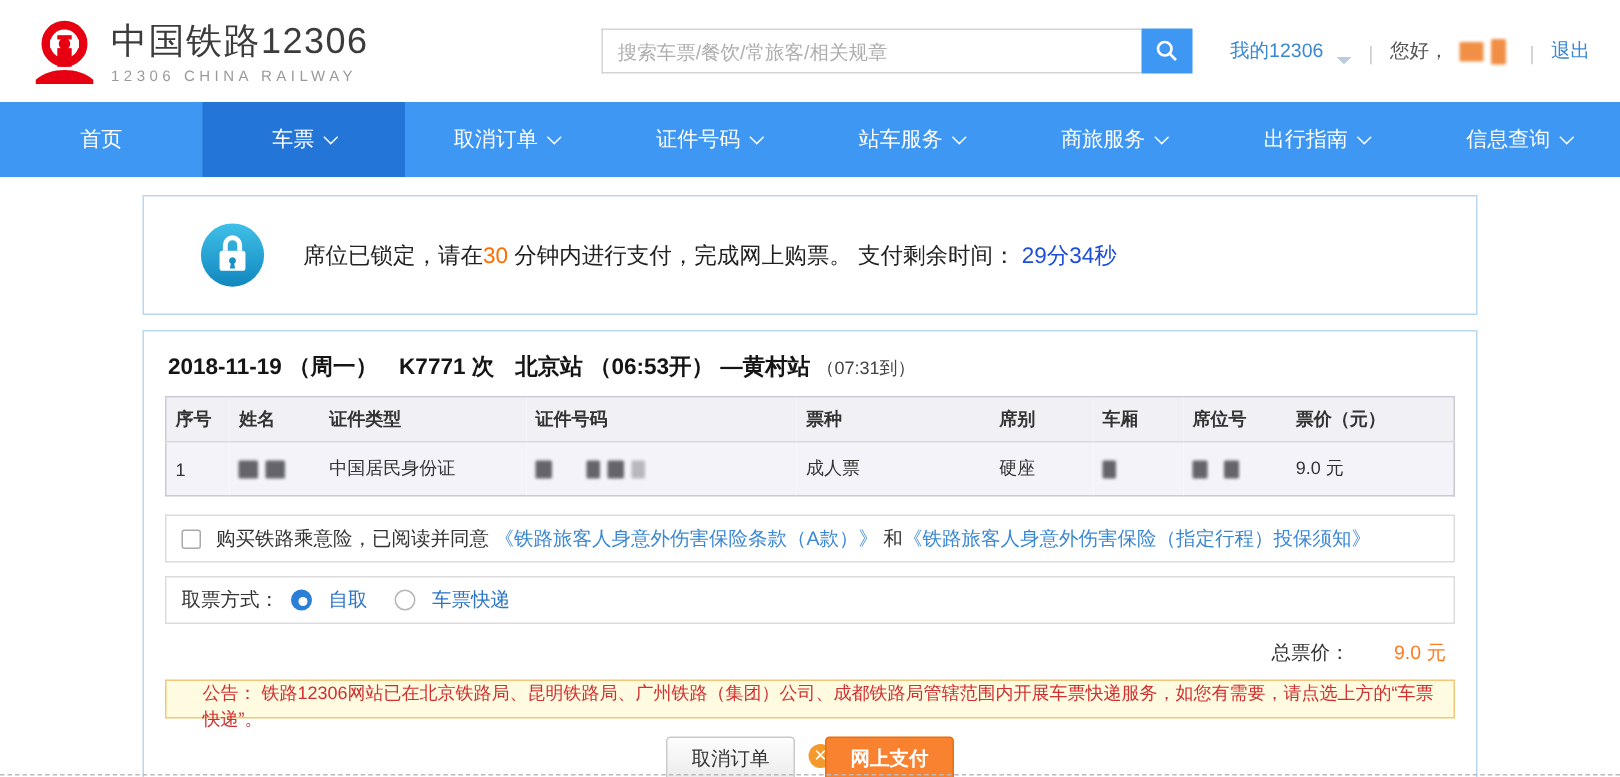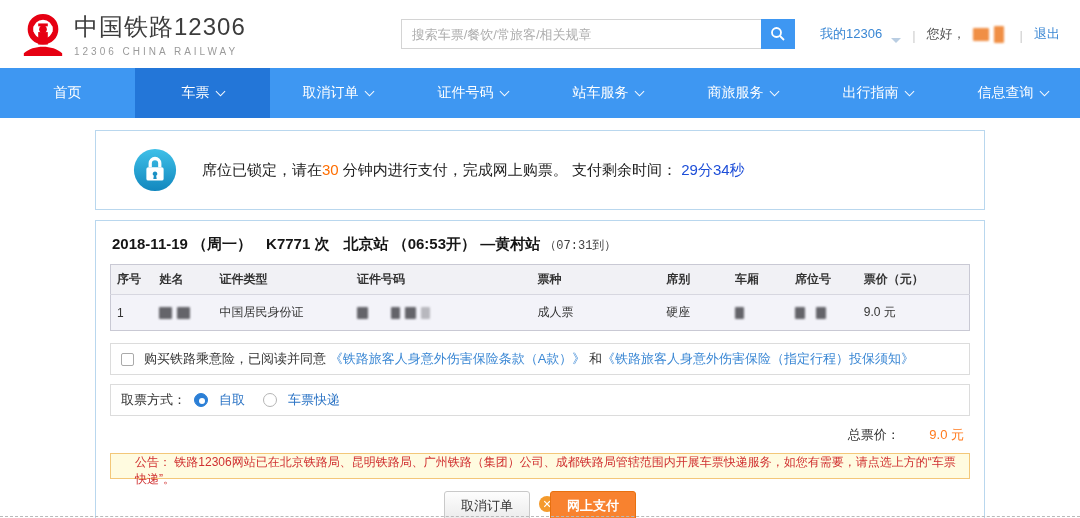--- a/index.html
+++ b/index.html
@@ -42,21 +42,21 @@
   .lock-icon { width:46px; height:46px; flex:0 0 auto; }
   .lock-text { font-size:15px; color:#222; }
   .orange { color:#ff6e00; }
   .countdown { color:#1d4ed8; font-weight:normal; }
   
   .order-box { margin-top:10px; border:1px solid #b9d7ee; }
   .order-header { height:26px; background:linear-gradient(#64b2e1,#1c80c3);
     display:flex; align-items:center; padding-left:16px; color:#fff; font-size:13px; font-weight:bold; }
   .order-body { padding:10px 14px 8px; }
   .train-line { font-size:15px; font-weight:bold; color:#151515; padding:4px 2px 10px; }
-  .train-line .lite { font-weight:normal; font-size:12px; color:#444;font-family:Liberation Mono, monospace; }
+  .train-line .lite { font-weight:normal; font-size:12px; color:#444; }
   .train-line .gap { display:inline-block; width:14px; }
   table.pax { width:100%; border-collapse:collapse; font-size:12px; color:#333;
     border:1px solid #c9c9d4; }
   table.pax th { background:#f1f1f5; font-weight:bold; text-align:left; padding:6px 6px;
     border-bottom:1px solid #d7d7e0; }
   table.pax td { background:#f3f3f9; padding:9px 6px; }
   .redact { display:inline-block; height:12px; background:#4c4c52; opacity:.85;
     filter:blur(1px); border-radius:1px; vertical-align:middle; margin-right:5px; }
   .redact.lite { opacity:.35; }
   .redact.orange-blk { background:#f08a3c; opacity:.95; height:13px; }

